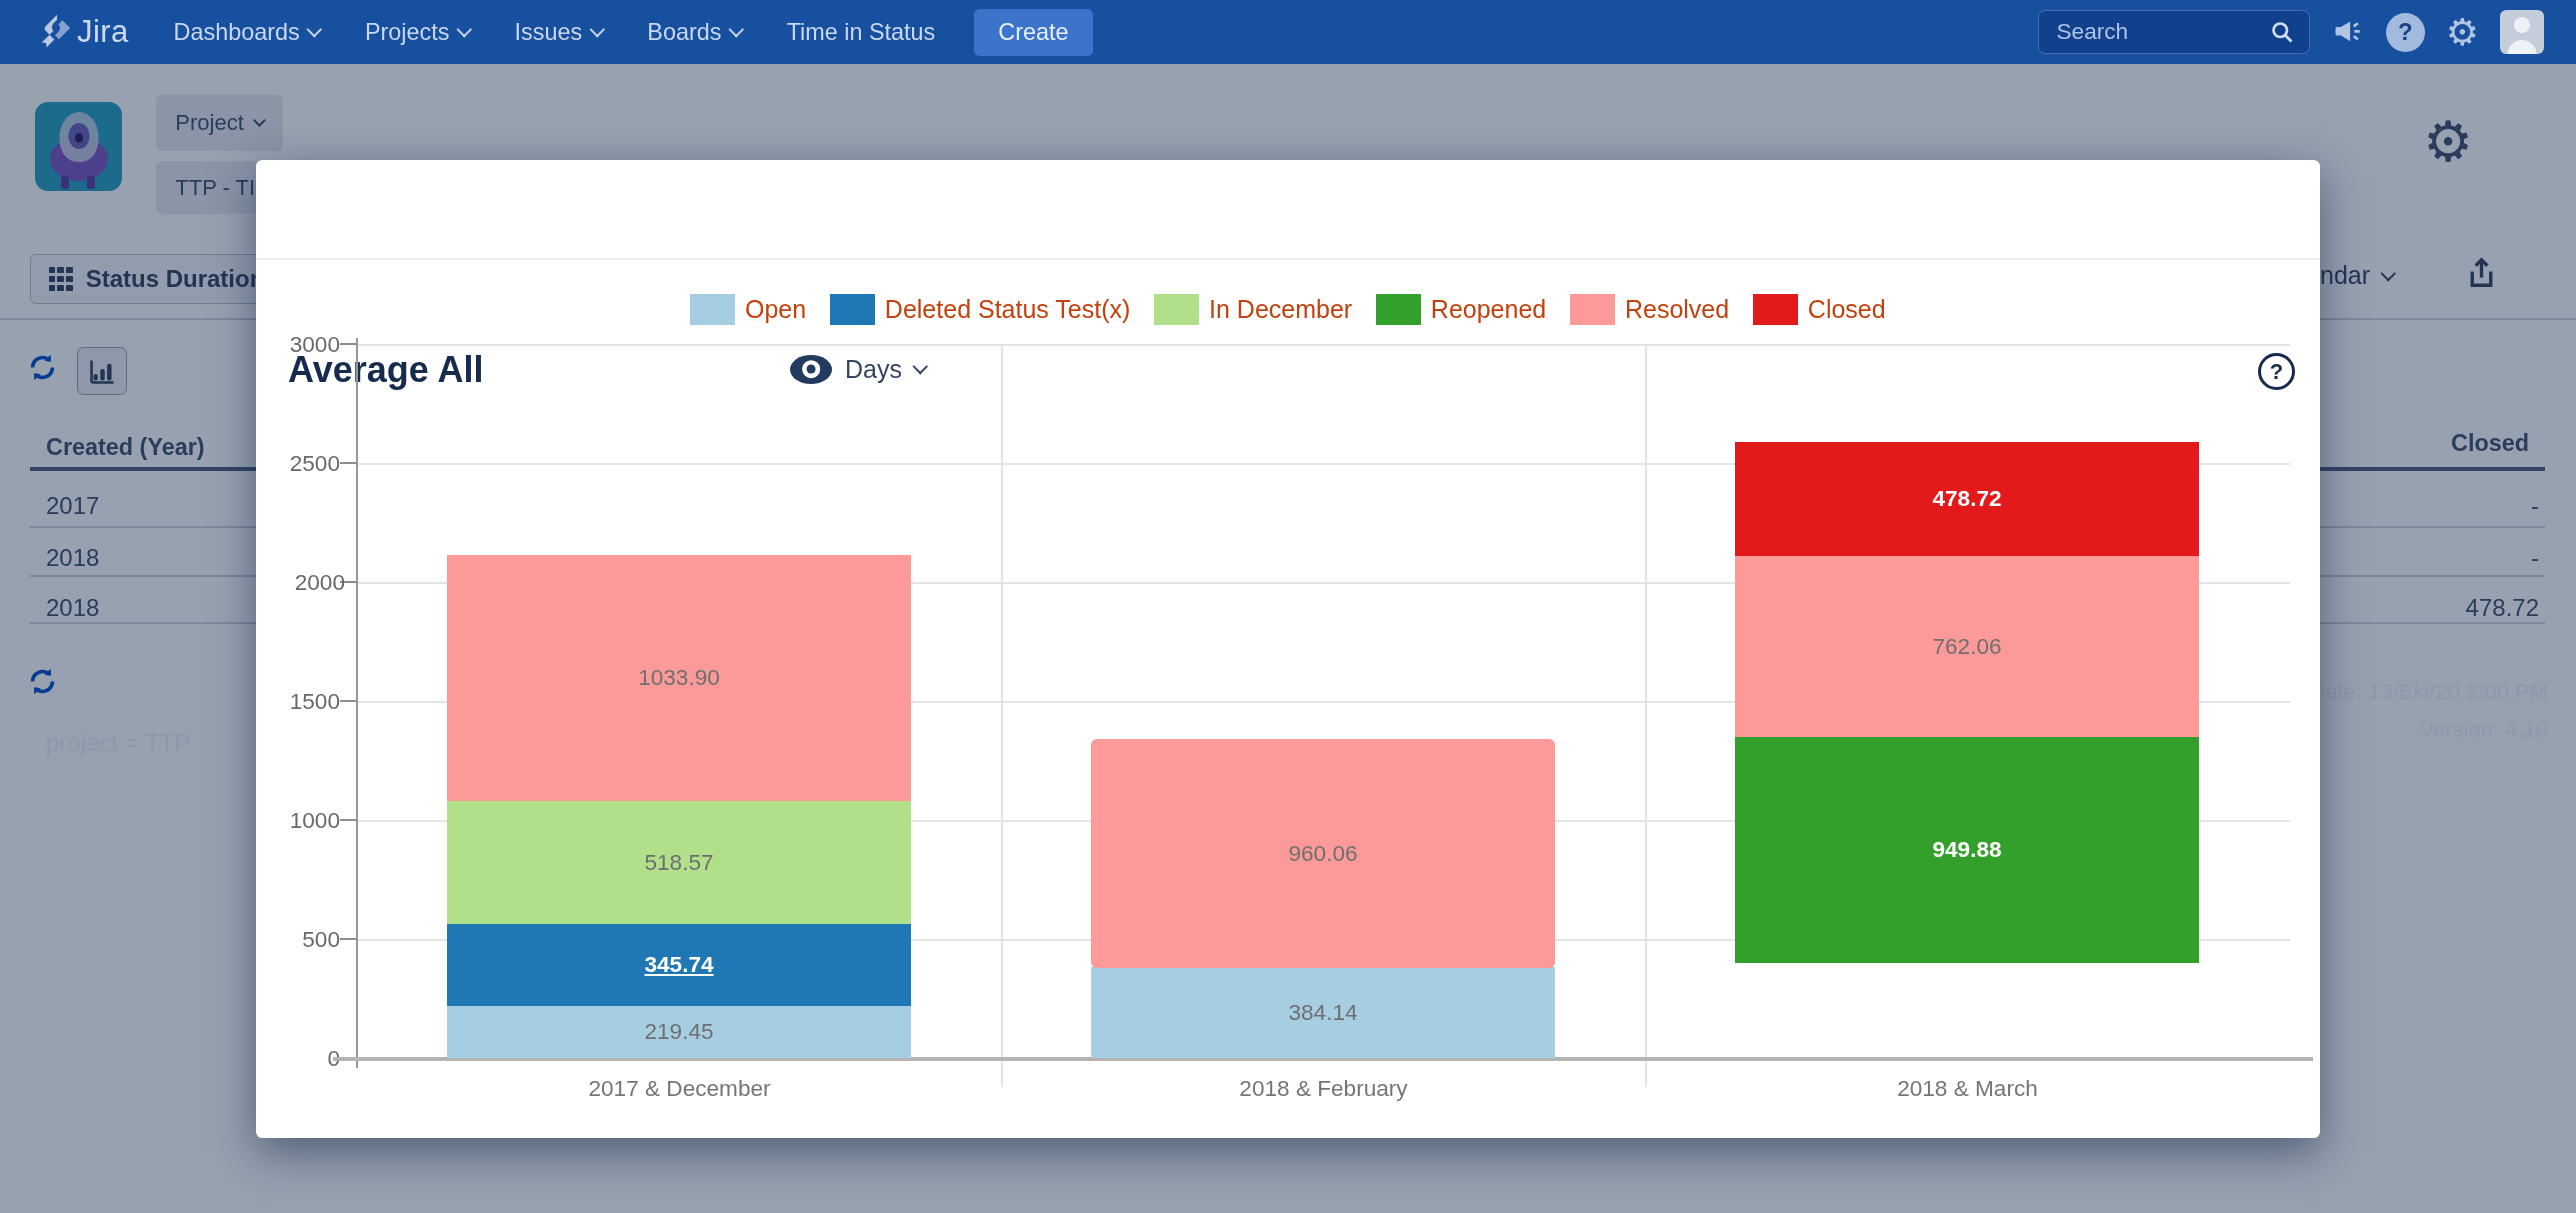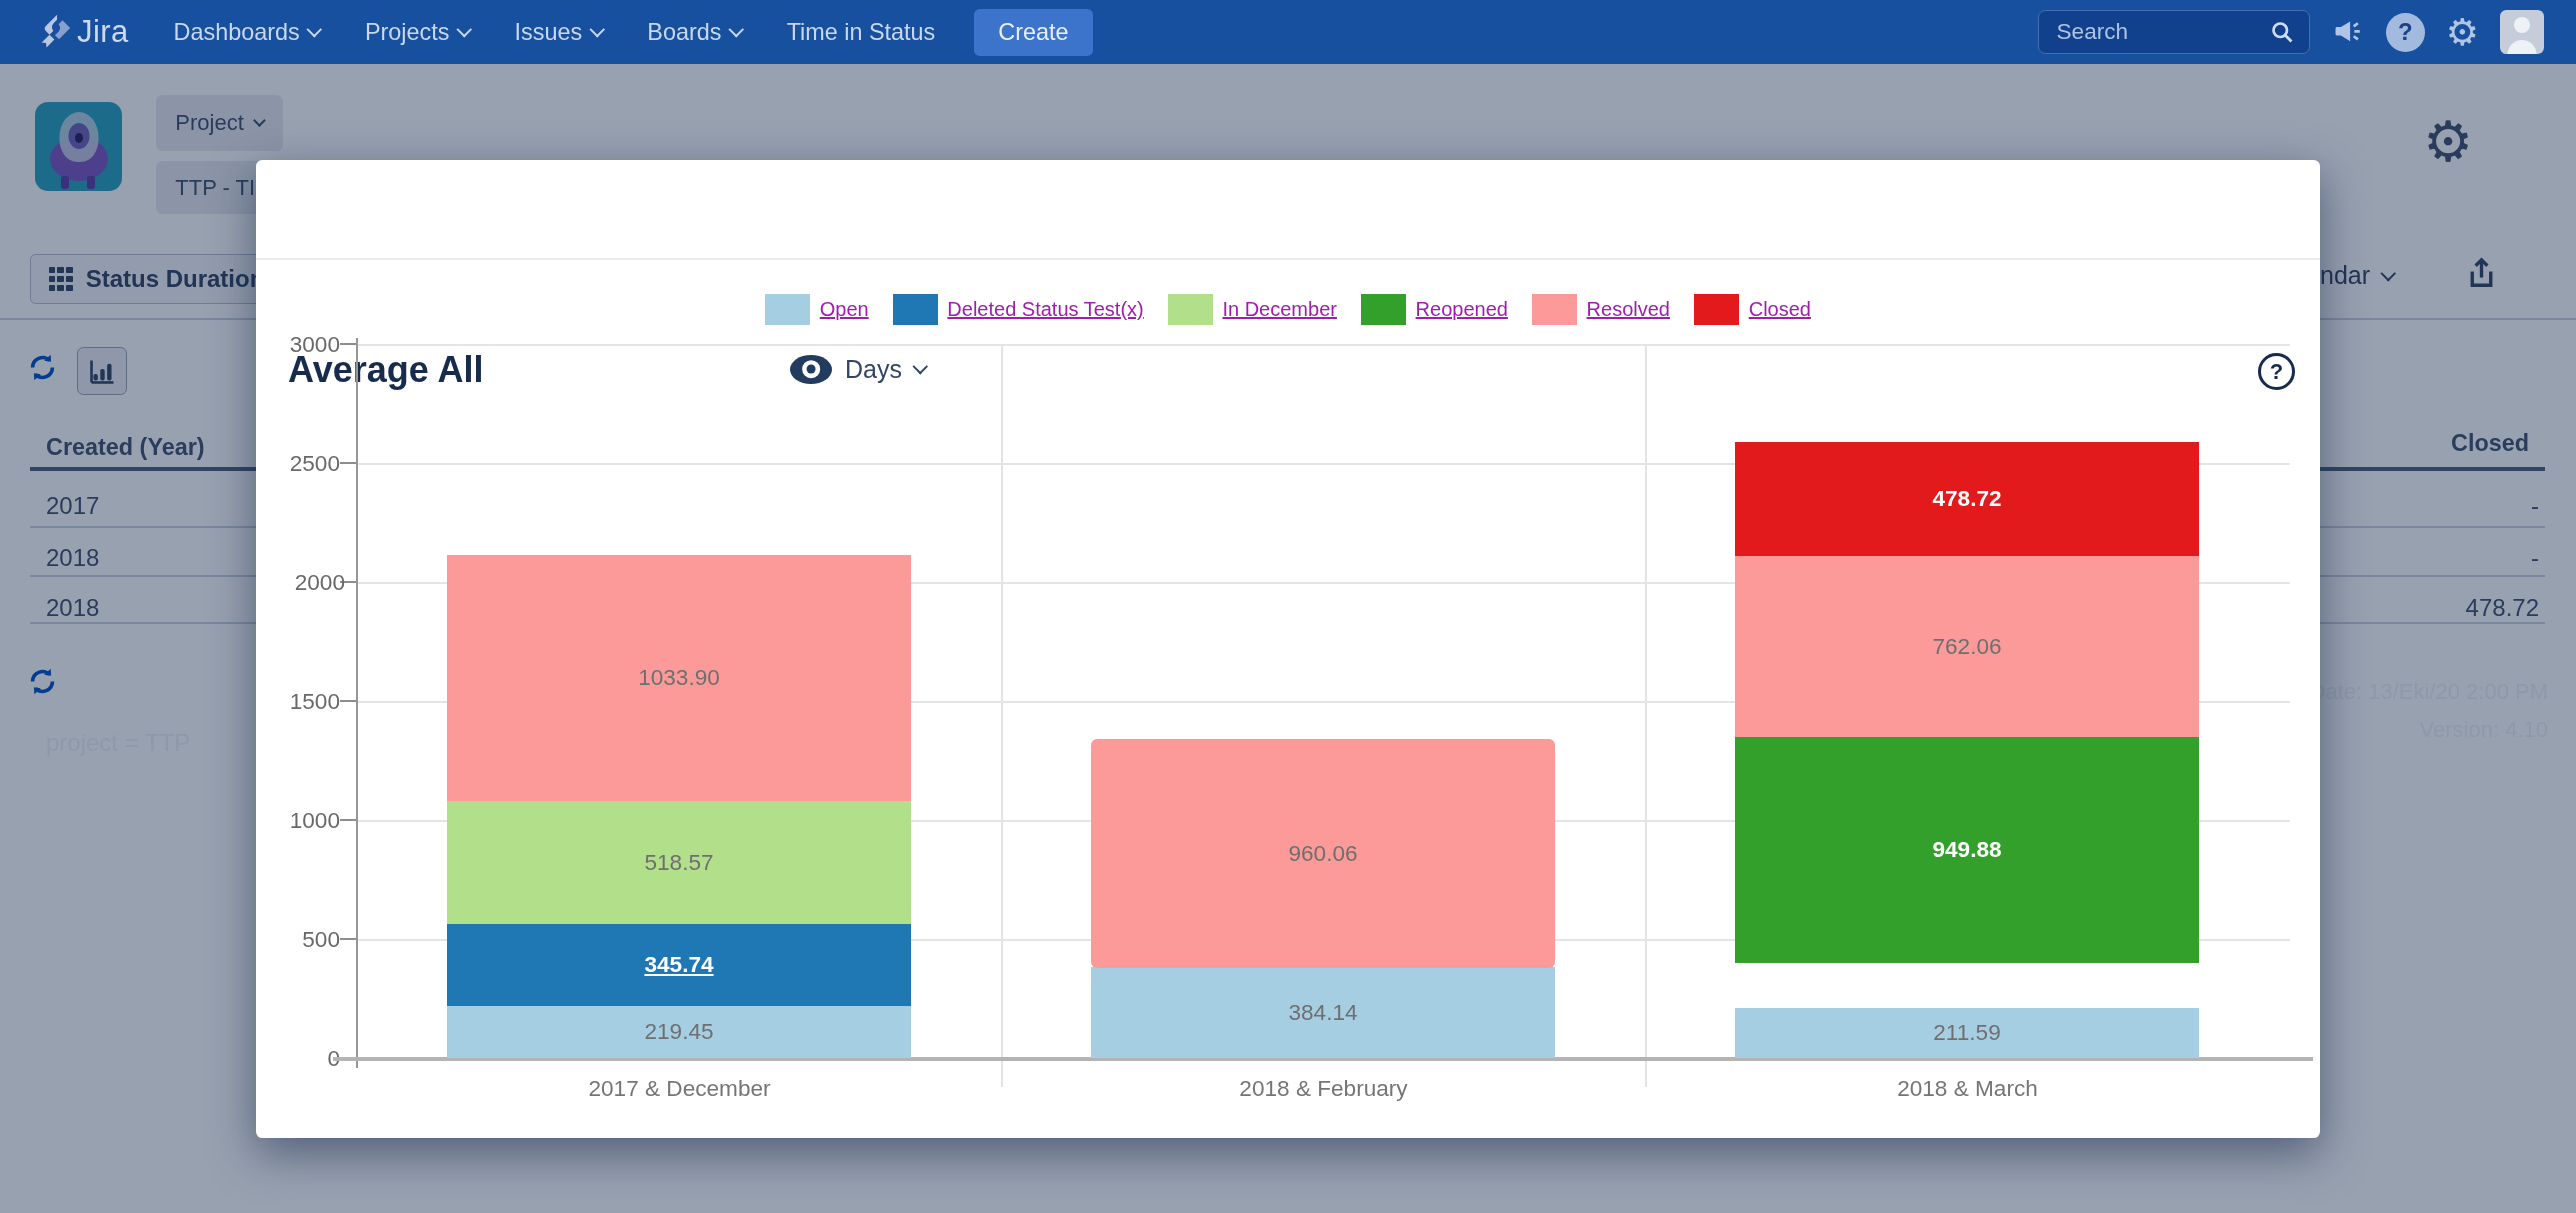--- a/index.html
+++ b/index.html
@@ -92,21 +92,21 @@
   .modal-help { position:absolute; left:2002px; top:193px; width:37px; height:37px; border-radius:50%;
     border:3.2px solid #172b4d; background:#fff; color:#172b4d; font-size:22px; font-weight:bold;
     display:flex; align-items:center; justify-content:center; cursor:pointer; }
   .modal-divider { position:absolute; left:0px; top:98px; width:2064px; height:1.6px; background:#ebecf0; }
 
   
   .legend { position:absolute; left:0; top:134px; width:2064px; display:flex; justify-content:center;
     align-items:center; gap:24px; }
   .lg-item { display:flex; align-items:center; gap:9.7px; cursor:pointer; }
   .lg-swatch { width:45px; height:31px; display:inline-block; }
-  .lg-label { font-size:20px; color:#a21caf;text-decoration:underline; }
+  .lg-label { font-size:25px; color:#c2410c; }
   .hgrid { position:absolute; height:1.6px; background:#e4e4e4; }
   .vgrid { position:absolute; width:1.6px; background:#e4e4e4; }
   .ytick { position:absolute; width:17.7px; height:2.4px; background:#8d8d8d; }
   .ylab { position:absolute; width:84px; text-align:right; font-size:22.6px; color:#696969;
     transform:translateY(-50%); }
   .yaxis { position:absolute; width:2.4px; background:#979797; }
   .xbase { position:absolute; height:4px; background:#b4b4b4; }
   .bar-seg { position:absolute; display:flex; align-items:center; justify-content:center; }
   .seg-label { font-size:22.6px; }
   .xlab { position:absolute; width:419px; text-align:center; font-size:22.6px; color:#757575; }
@@ -348,23 +348,20 @@
         <span class="seg-label" style="color: rgb(111, 111, 111);">1033.90</span>
       </div>
       <div class="xlab" style="left: 214px; top: 916px;">2017 &amp; December</div>
       <div class="bar-seg" style="left: 835px; top: 807px; width: 464px; height: 91px; background: rgb(166, 206, 227);">
         <span class="seg-label" style="color: rgb(111, 111, 111);">384.14</span>
       </div>
       <div class="bar-seg" style="left: 835px; top: 579px; width: 464px; height: 229px; background: rgb(251, 154, 153); border-radius: 6px;">
         <span class="seg-label" style="color: rgb(111, 111, 111);">960.06</span>
       </div>
       <div class="xlab" style="left: 858px; top: 916px;">2018 &amp; February</div>
-      <div class="bar-seg" style="left: 1479px; top: 848px; width: 464px; height: 50px; background: rgb(166, 206, 227);">
-        <span class="seg-label" style="color: rgb(111, 111, 111);">211.59</span>
-      </div>
       <div class="bar-seg" style="left: 1479px; top: 577px; width: 464px; height: 226px; background: rgb(51, 160, 44);">
         <span class="seg-label" style="color: rgb(255, 255, 255); font-weight: bold;">949.88</span>
       </div>
       <div class="bar-seg" style="left: 1479px; top: 396px; width: 464px; height: 181px; background: rgb(251, 154, 153);">
         <span class="seg-label" style="color: rgb(111, 111, 111);">762.06</span>
       </div>
       <div class="bar-seg" style="left: 1479px; top: 282px; width: 464px; height: 114px; background: rgb(227, 26, 28);">
         <span class="seg-label" style="color: rgb(255, 255, 255); font-weight: bold;">478.72</span>
       </div>
       <div class="xlab" style="left: 1502px; top: 916px;">2018 &amp; March</div>

